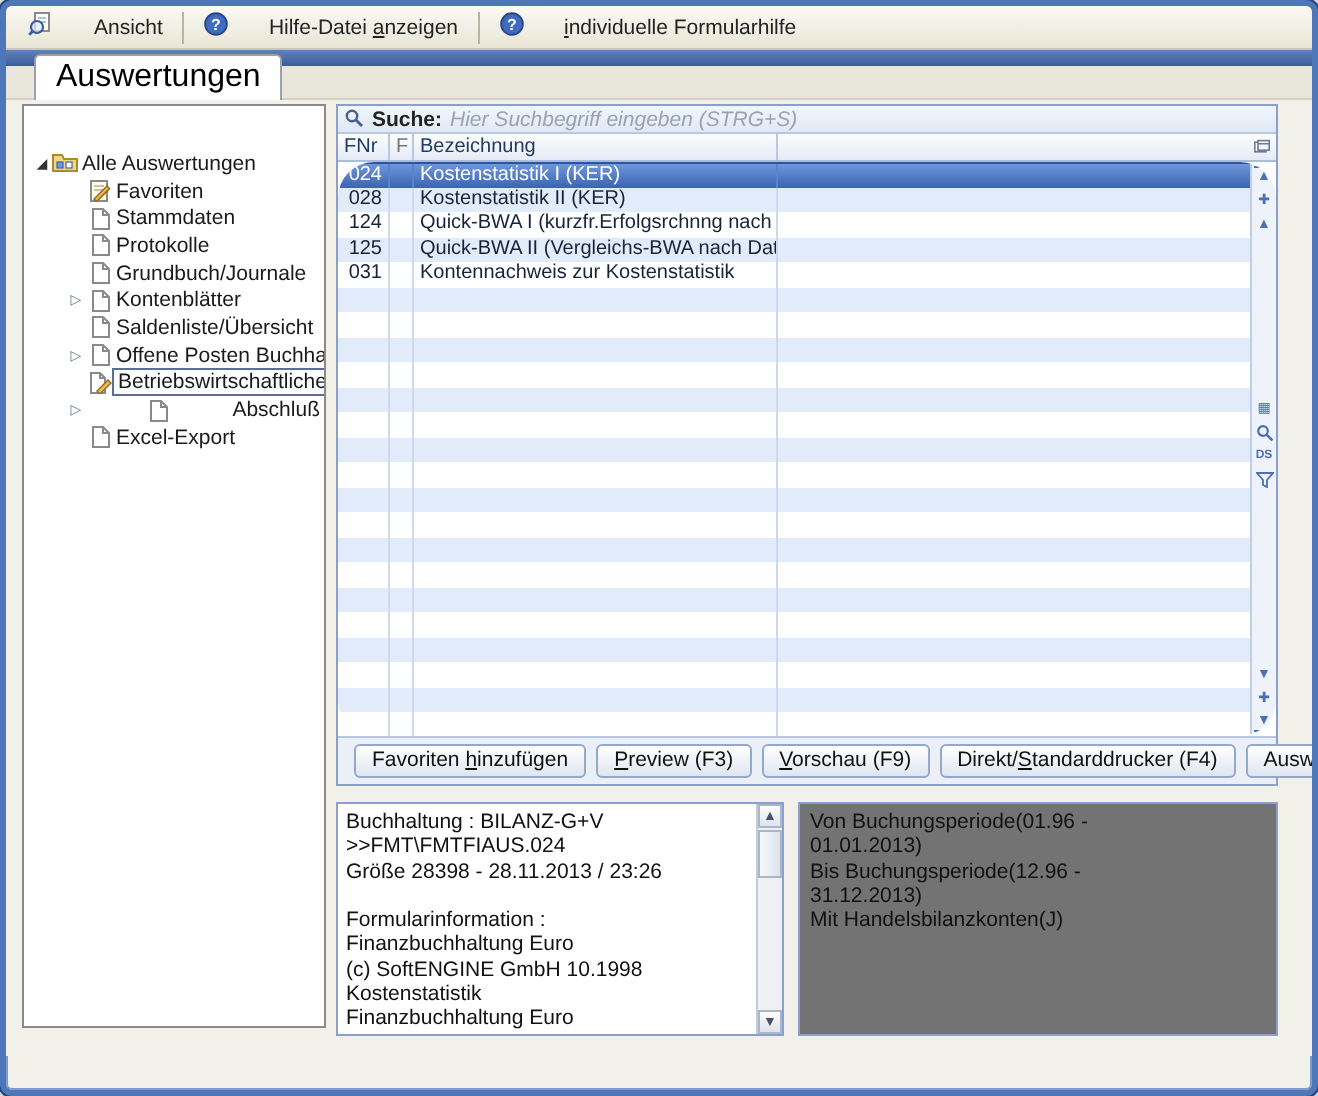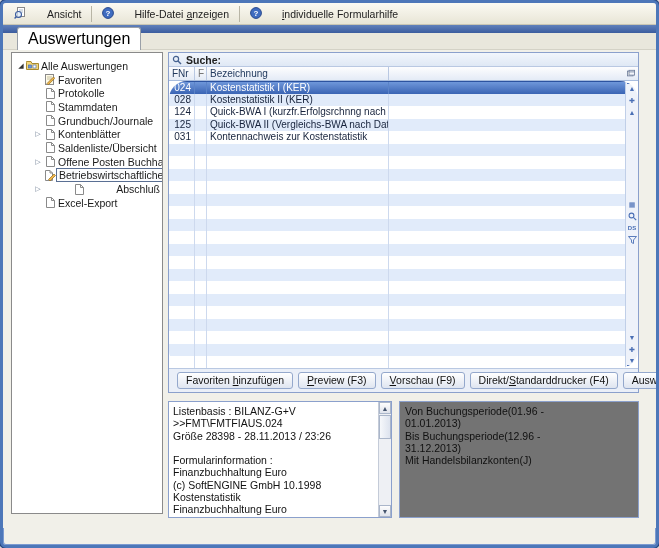--- a/index.html
+++ b/index.html
@@ -20,21 +20,21 @@
   .tbtn{display:flex;align-items:center;gap:20px;font-size:10.5px;color:#222;padding:2px 6px;border:1px solid transparent;border-radius:2px;cursor:pointer;}
   .tsep{width:1px;height:16px;background:#b8b5a5;margin:0 3px;}
   .icon-svg{display:inline-block;vertical-align:middle;}
   
   .blueband{height:8px;background:linear-gradient(#6181bb,#3b5c9e);}
   .tabrow{height:17px;background:#e9e7dc;display:flex;align-items:flex-end;padding-left:14px;border-bottom:1px solid #d4d2c6;}
   .tab{background:#fff;border:1px solid #9aa0a8;border-bottom:none;border-radius:3px 3px 0 0;
     font-size:16px;padding:2px 10px 2px 10px;position:relative;top:1px;cursor:pointer;}
   
   .content{position:relative;height:478px;background:#f1f0e9;}
-  .tree-panel{position:absolute;left:8px;top:2px;width:152px;height:462px;background:#fff;border:1px solid #8a8a8a;overflow:hidden;padding-top:6px;}
+  .tree-panel{position:absolute;left:8px;top:2px;width:152px;height:462px;background:#fff;border:1px solid #8a8a8a;overflow:hidden;padding-top:22px;}
   .tree-item{display:flex;align-items:center;height:13.7px;font-size:10.5px;color:#1a1a1a;cursor:pointer;white-space:nowrap;}
   .tree-item .exp{width:10px;text-align:center;font-size:7px;color:#6b7b90;flex:none;}
   .tree-item .exp.open{color:#333;}
   .tree-item .ticon{width:13px;flex:none;display:flex;justify-content:center;}
   .tree-item .tlabel{padding:0 2px;}
   .tree-item.selected .tlabel{border:1px solid #5a6f93;background:#fbfcfe;}
   
   .table-panel{position:absolute;left:165px;top:2px;width:471px;height:341px;background:#fff;border:1px solid #8ba0cc;display:flex;flex-direction:column;}
   .search-row{height:14px;flex:none;background:linear-gradient(#f2f6fc,#dfe8f5);border-bottom:1px solid #b9c8e2;
     display:flex;align-items:center;padding:0 3px;gap:4px;}
@@ -153,31 +153,31 @@
           <span class="tlabel">Favoriten</span>
         </div>
         <div class="tree-item" style="padding-left: 21px;">
           <span class="exp"></span>
           <span class="ticon">
             <svg width="10" height="11" viewBox="0 0 10 11">
               <path d="M1.5 0.5 H6.5 L9.5 3.5 V10.5 H1.5 Z" fill="#fff" stroke="#8a8a8a"></path>
               <path d="M6.5 0.5 V3.5 H9.5" fill="none" stroke="#8a8a8a"></path>
             </svg>
           </span>
+          <span class="tlabel">Stammdaten</span>
+        </div>
+        <div class="tree-item" style="padding-left: 21px;">
+          <span class="exp"></span>
+          <span class="ticon">
+            <svg width="10" height="11" viewBox="0 0 10 11">
+              <path d="M1.5 0.5 H6.5 L9.5 3.5 V10.5 H1.5 Z" fill="#fff" stroke="#8a8a8a"></path>
+              <path d="M6.5 0.5 V3.5 H9.5" fill="none" stroke="#8a8a8a"></path>
+            </svg>
+          </span>
           <span class="tlabel">Protokolle</span>
-        </div>
-        <div class="tree-item" style="padding-left: 21px;">
-          <span class="exp"></span>
-          <span class="ticon">
-            <svg width="10" height="11" viewBox="0 0 10 11">
-              <path d="M1.5 0.5 H6.5 L9.5 3.5 V10.5 H1.5 Z" fill="#fff" stroke="#8a8a8a"></path>
-              <path d="M6.5 0.5 V3.5 H9.5" fill="none" stroke="#8a8a8a"></path>
-            </svg>
-          </span>
-          <span class="tlabel">Stammdaten</span>
         </div>
         <div class="tree-item" style="padding-left: 21px;">
           <span class="exp"></span>
           <span class="ticon">
             <svg width="10" height="11" viewBox="0 0 10 11">
               <path d="M1.5 0.5 H6.5 L9.5 3.5 V10.5 H1.5 Z" fill="#fff" stroke="#8a8a8a"></path>
               <path d="M6.5 0.5 V3.5 H9.5" fill="none" stroke="#8a8a8a"></path>
             </svg>
           </span>
           <span class="tlabel">Grundbuch/Journale</span>
@@ -247,20 +247,21 @@
 
     <div class="table-panel">
       <div class="search-row">
         <span class="icon-svg">
           <svg width="10" height="10" viewBox="0 0 10 10">
               <circle cx="4" cy="4" r="2.6" fill="none" stroke="#44608f" stroke-width="1.2"></circle>
               <line x1="6" y1="6" x2="9" y2="9" stroke="#44608f" stroke-width="1.4"></line>
             </svg>
         </span>
         <span class="search-label">Suche:</span>
+        <input class="search-input" placeholder="Hier Suchbegriff eingeben (STRG+S)" style="">
       </div>
       <div class="grid-header">
         <span class="hcell c-fnr">FNr</span>
         <span class="hcell c-f">F</span>
         <span class="hcell c-bez">Bezeichnung</span>
         <span class="hcell c-fill"></span>
         <span class="hcell c-pick">
           <svg width="10" height="9" viewBox="0 0 10 9">
               <rect x="0.5" y="1.5" width="7" height="6" fill="#fdfdf4" stroke="#6b7b99"></rect>
               <rect x="2.5" y="0.5" width="7" height="6" fill="#f4f6fb" stroke="#6b7b99"></rect>
@@ -441,21 +442,21 @@
           <button class="abtn"><span>Favoriten </span><span class="accel">h</span><span>inzufügen</span></button>
           <button class="abtn"><span></span><span class="accel">P</span><span>review (F3)</span></button>
           <button class="abtn"><span></span><span class="accel">V</span><span>orschau (F9)</span></button>
           <button class="abtn"><span>Direkt/</span><span class="accel">S</span><span>tandarddrucker (F4)</span></button>
           <button class="abtn"><span>Auswertung </span></button>
         </div>
     </div>
 
     <div class="info-left">
       <div class="info-lines" id="info-lines">
-          <div class="il-line">Listenbasis : BILANZ-G+V</div>
+          <div class="il-line">Buchhaltung : BILANZ-G+V</div>
           <div class="il-line">&gt;&gt;FMT\FMTFIAUS.024</div>
           <div class="il-line">Größe 28398 - 28.11.2013 / 23:26</div>
           <div class="il-line"></div>
           <div class="il-line">Formularinformation :</div>
           <div class="il-line">Finanzbuchhaltung Euro</div>
           <div class="il-line">(c) SoftENGINE GmbH 10.1998</div>
           <div class="il-line">Kostenstatistik</div>
           <div class="il-line">Finanzbuchhaltung Euro</div>
           <div class="il-line">(c) SoftENGINE GmbH 09.1998</div>
         </div>

